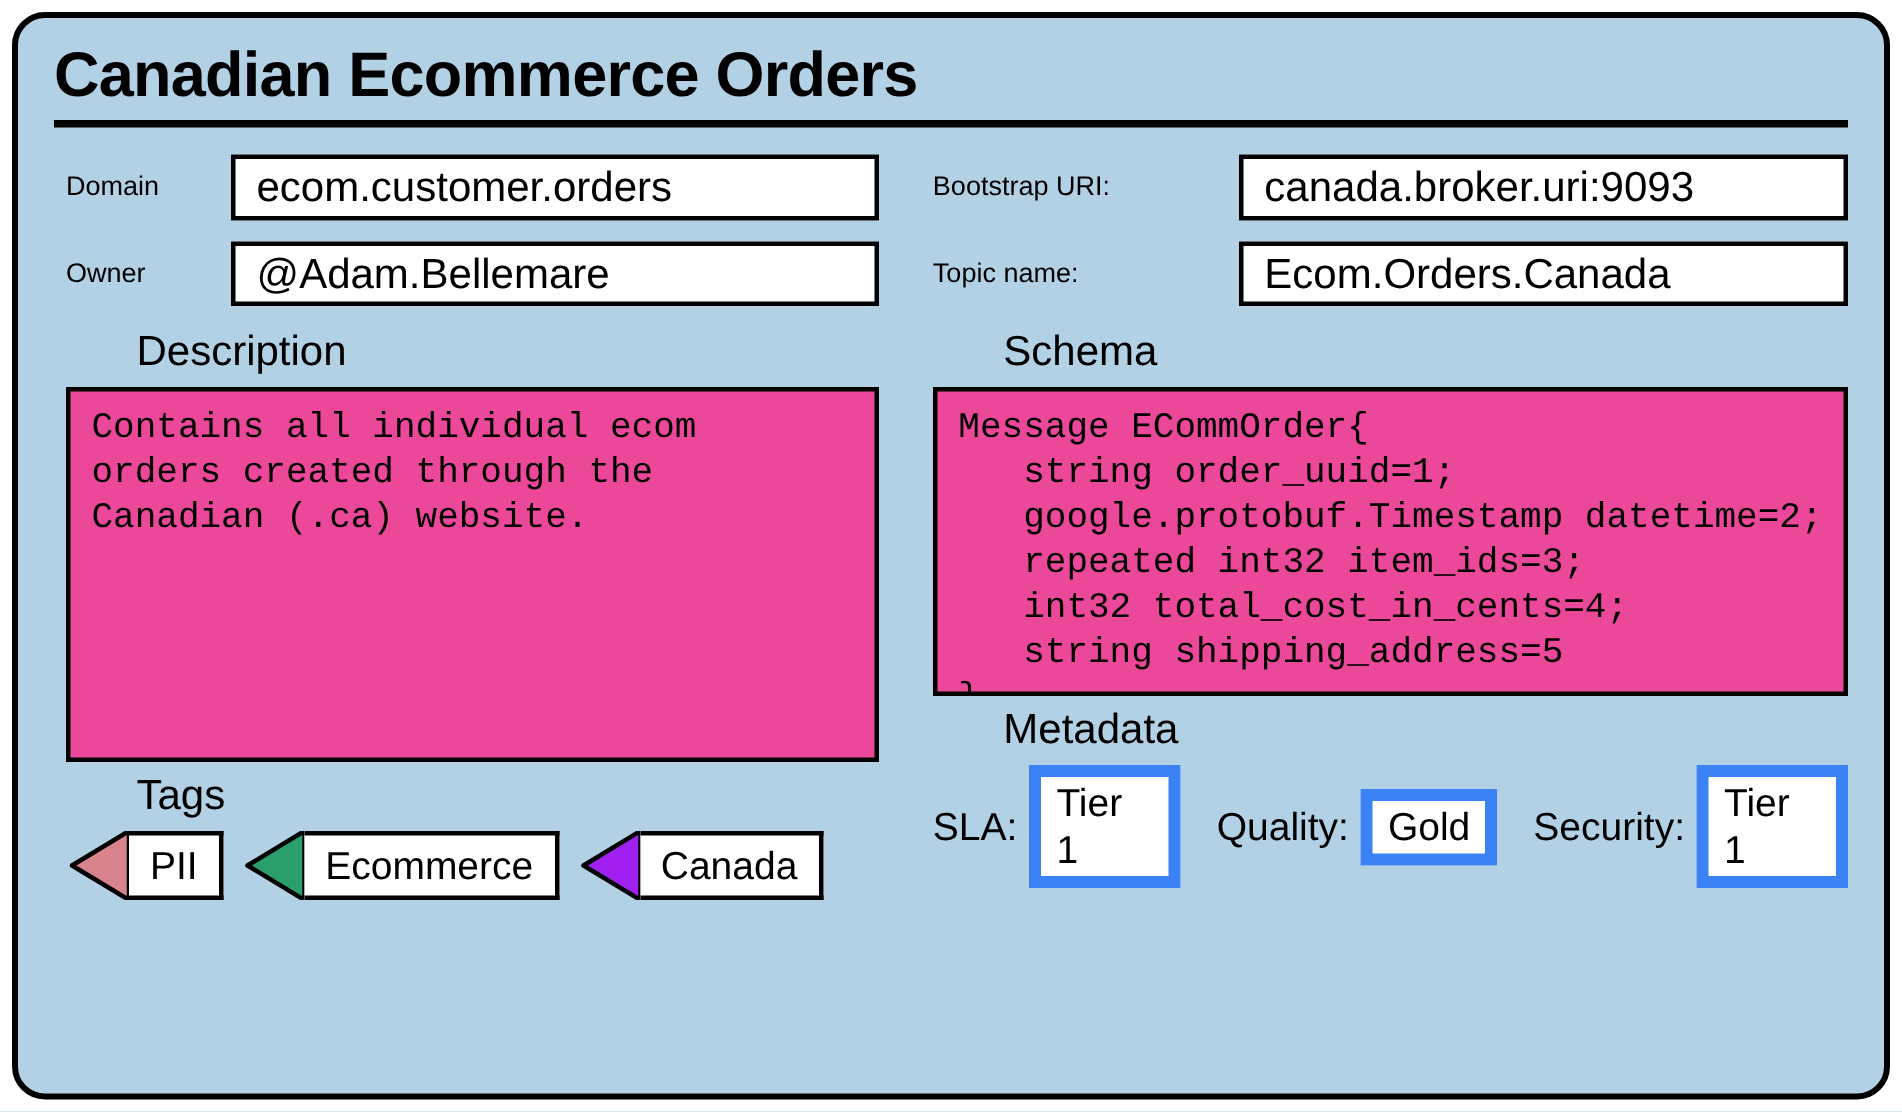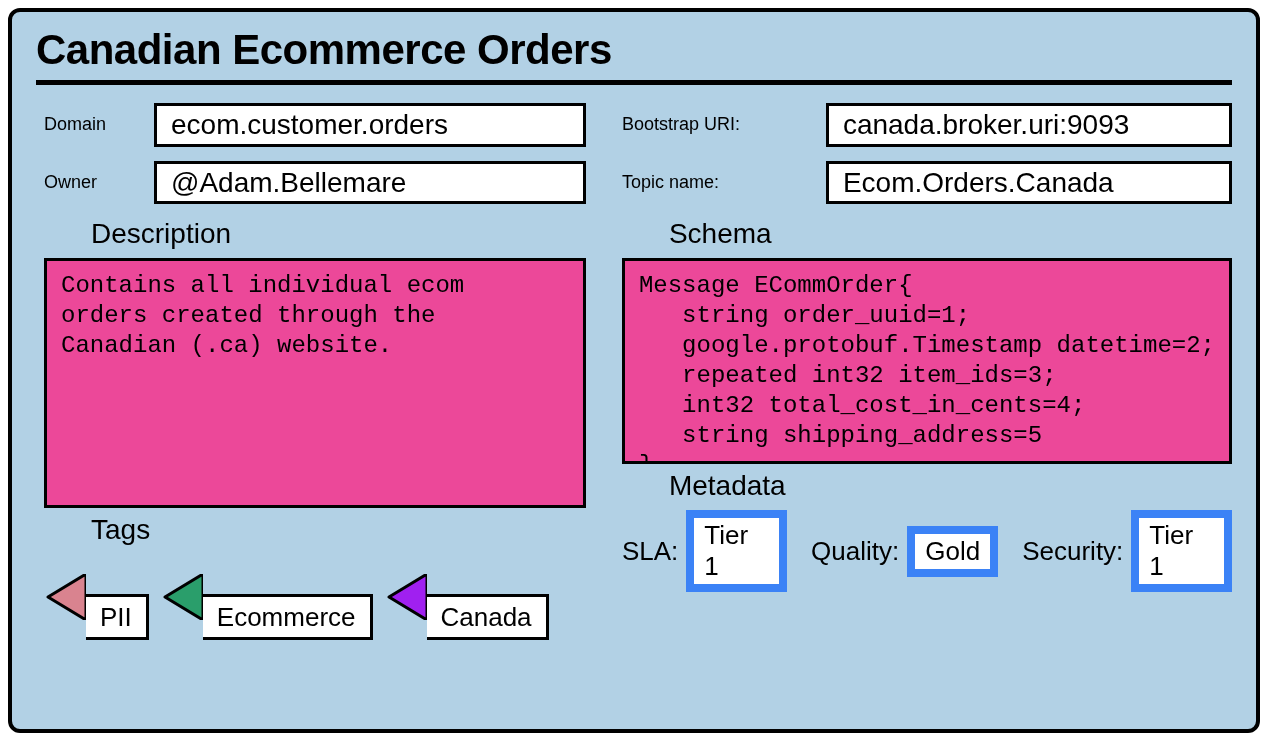--- a/index.html
+++ b/index.html
@@ -6,21 +6,21 @@
   body {
     font-family: "Myriad Pro", "Segoe UI", Arial, sans-serif;
     background: #fff;
     padding: 8px;
   }
   .card {
     width: 1252px;
     height: 725px;
     background: #b2d1e5;
     border: 4px solid #000;
-    border-radius: 12px;
+    border-radius: 22px;
     padding: 14px 24px 18px 24px;
   }
   .title {
     font-size: 42px;
     font-weight: 600;
     letter-spacing: -0.5px;
     padding-bottom: 6px;
   }
   .rule {
     border-top: 5px solid #000;
@@ -81,21 +81,20 @@
   .tag svg { display: block; }
   .tag-box {
     background: #fff;
     border: 3px solid #000;
     border-left: none;
     font-size: 26px;
     padding: 2px 14px;
     height: 46px;
     display: flex;
     align-items: center;
-    margin-top: 40px;
   }
   .meta-row {
     display: flex;
     gap: 24px;
     align-items: center;
   }
   .meta-item {
     display: flex;
     align-items: center;
     gap: 8px;

